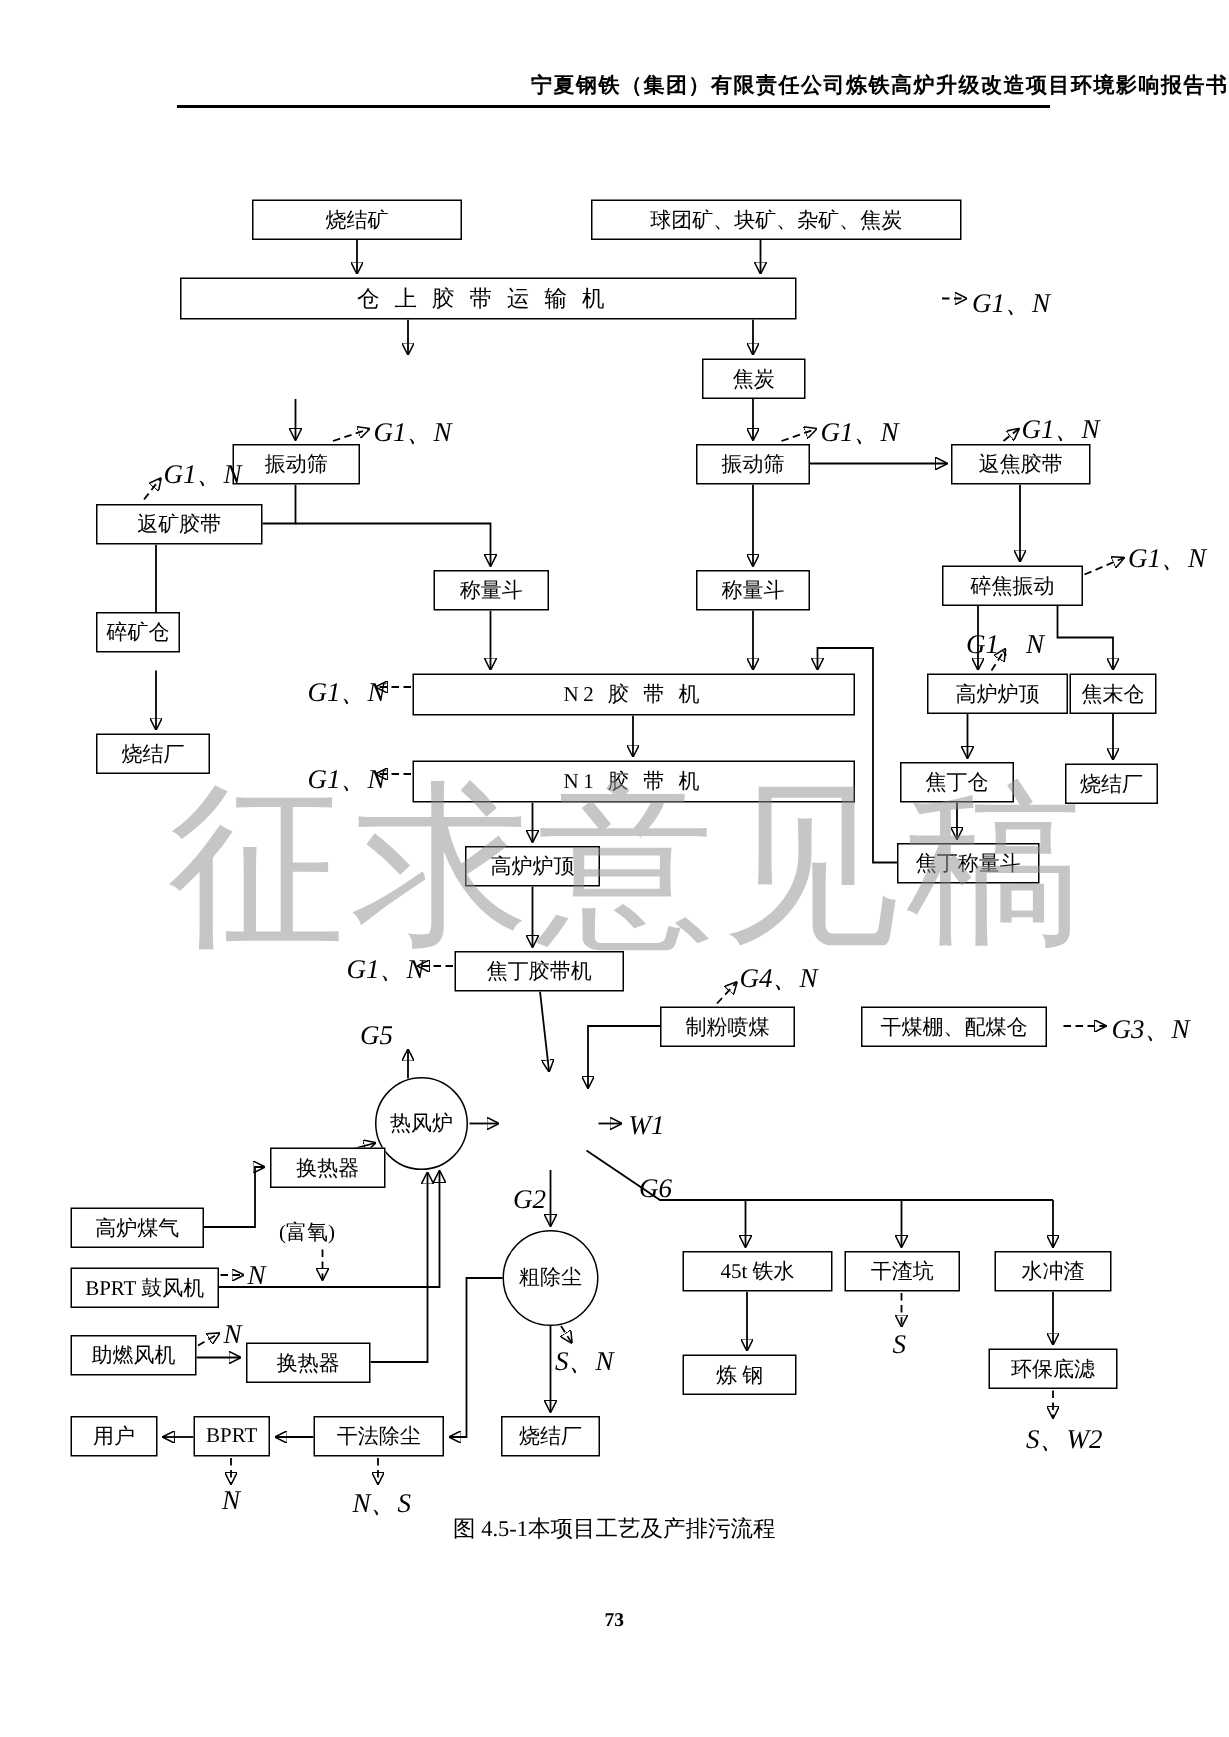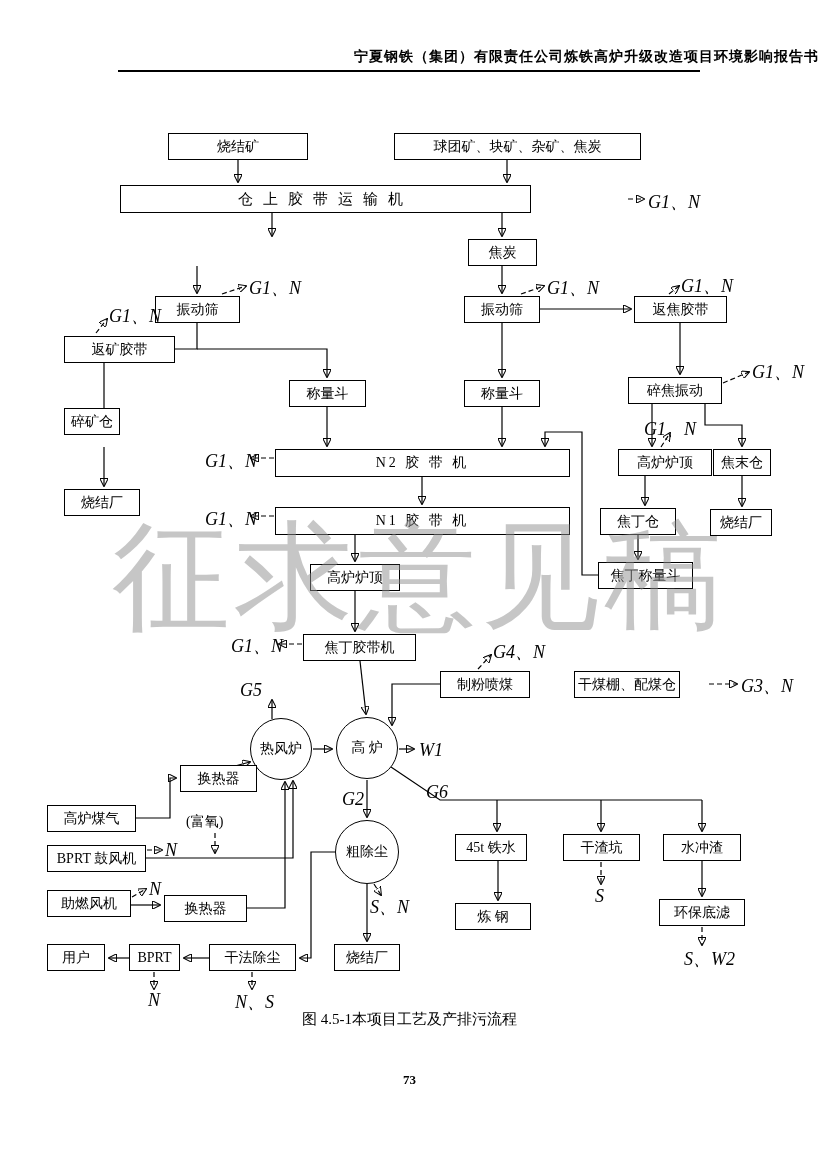--- a/index.html
+++ b/index.html
@@ -131,31 +131,30 @@
   <div class="box" style="left:618px;top:449px;width:94px;height:27px">高炉炉顶</div>
   <div class="box" style="left:713px;top:449px;width:58px;height:27px">焦末仓</div>
   <div class="box" style="left:710px;top:509px;width:62px;height:27px">烧结厂</div>
   <div class="box" style="left:600px;top:508px;width:76px;height:27px">焦丁仓</div>
   <div class="box" style="left:598px;top:562px;width:95px;height:27px">焦丁称量斗</div>
   <div class="box belt" style="left:275px;top:449px;width:295px;height:28px">N2 胶 带 机</div>
   <div class="box belt" style="left:275px;top:507px;width:295px;height:28px">N1 胶 带 机</div>
   <div class="box" style="left:310px;top:564px;width:90px;height:27px">高炉炉顶</div>
   <div class="box" style="left:303px;top:634px;width:113px;height:27px">焦丁胶带机</div>
   <div class="box" style="left:440px;top:671px;width:90px;height:27px">制粉喷煤</div>
-  <div class="box" style="left:574px;top:671px;width:106px;height:27px">干煤棚、配煤仓</div>
+  <div class="box" style="left:574px;top:671px;width:124px;height:27px">干煤棚、配煤仓</div>
   <div class="box circle" style="left:250px;top:718px;width:62px;height:62px">热风炉</div>
-  <div class="box circle" style="left:336px;top:717px;width:62px;height:62px">高 炉</div>
   <div class="box" style="left:180px;top:765px;width:77px;height:27px">换热器</div>
   <div class="box" style="left:47px;top:805px;width:89px;height:27px">高炉煤气</div>
   <div class="box" style="left:47px;top:845px;width:99px;height:27px">BPRT 鼓风机</div>
   <div class="box" style="left:47px;top:890px;width:84px;height:27px">助燃风机</div>
   <div class="box" style="left:164px;top:895px;width:83px;height:27px">换热器</div>
   <div class="box circle" style="left:335px;top:820px;width:64px;height:64px">粗除尘</div>
   <div class="box" style="left:334px;top:944px;width:66px;height:27px">烧结厂</div>
-  <div class="box" style="left:455px;top:834px;width:72px;height:27px">45t 铁水</div>
+  <div class="box" style="left:455px;top:834px;width:100px;height:27px">45t 铁水</div>
   <div class="box" style="left:563px;top:834px;width:77px;height:27px">干渣坑</div>
   <div class="box" style="left:663px;top:834px;width:78px;height:27px">水冲渣</div>
   <div class="box" style="left:455px;top:903px;width:76px;height:27px">炼 钢</div>
   <div class="box" style="left:659px;top:899px;width:86px;height:27px">环保底滤</div>
   <div class="box" style="left:209px;top:944px;width:87px;height:27px">干法除尘</div>
   <div class="box" style="left:129px;top:944px;width:51px;height:27px">BPRT</div>
   <div class="box" style="left:47px;top:944px;width:58px;height:27px">用户</div>
 
   <div class="lbl" style="left:648px;top:190px">G1、N</div>
   <div class="lbl" style="left:249px;top:276px">G1、N</div>

